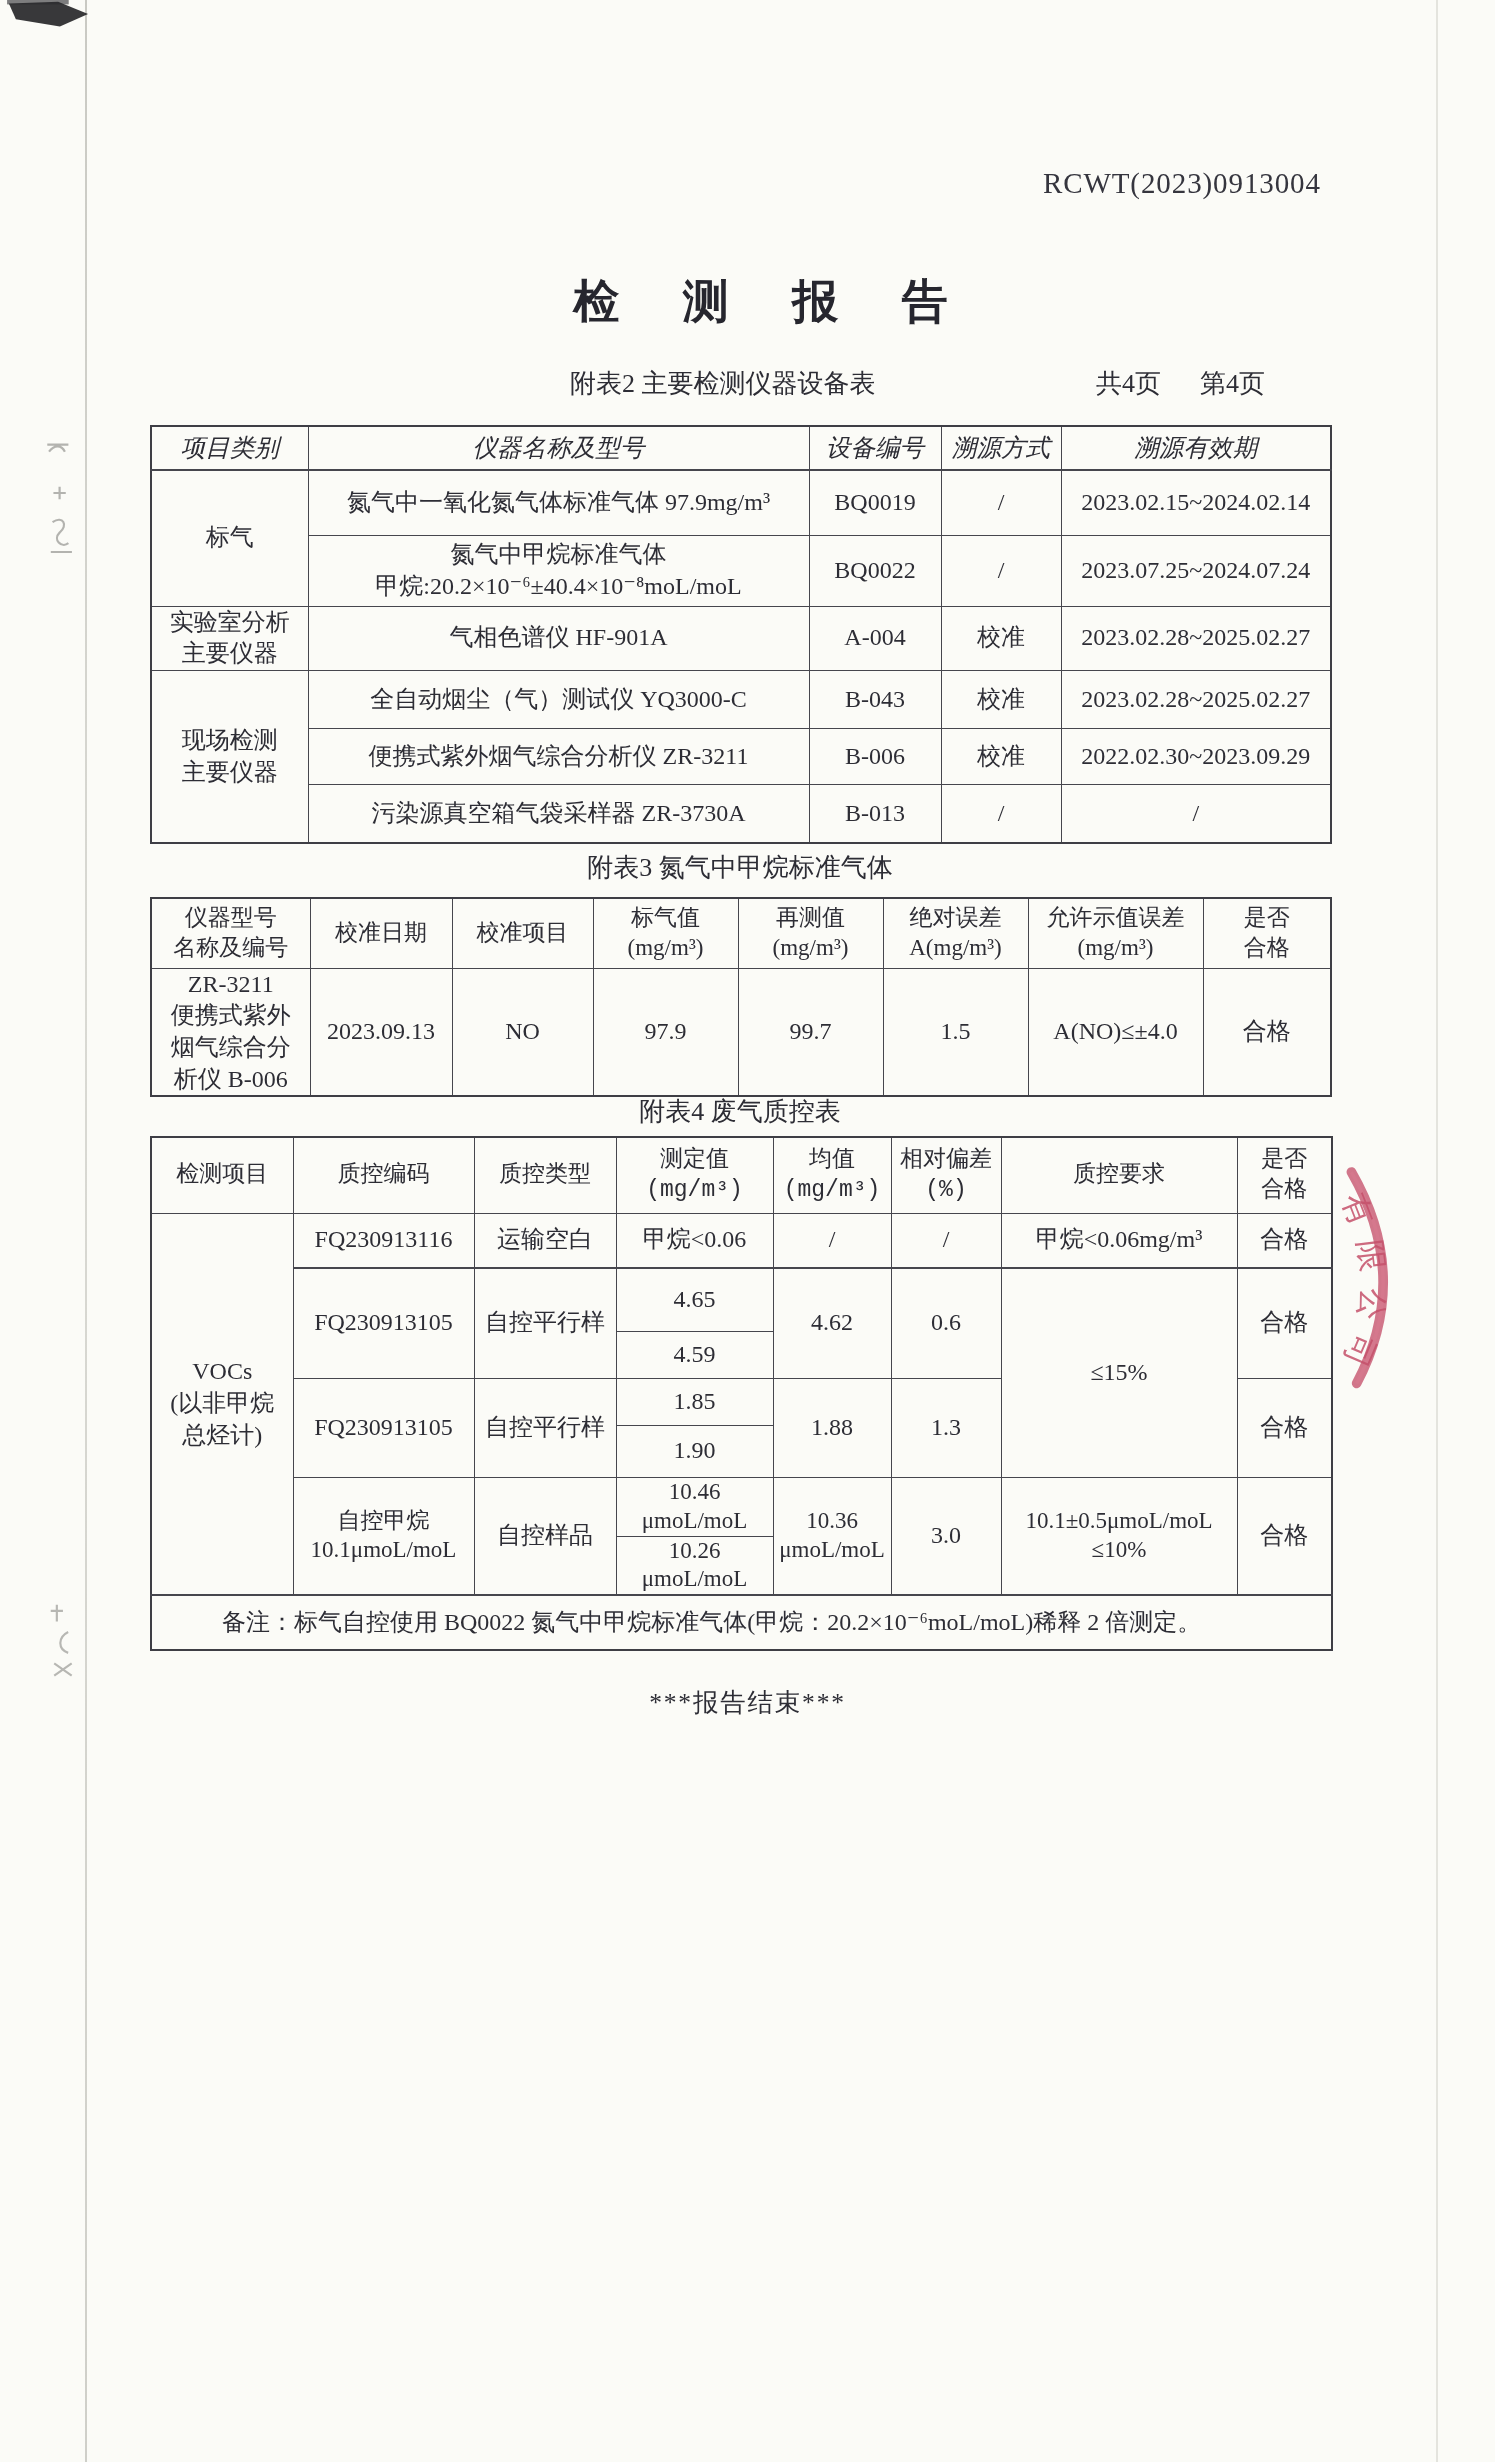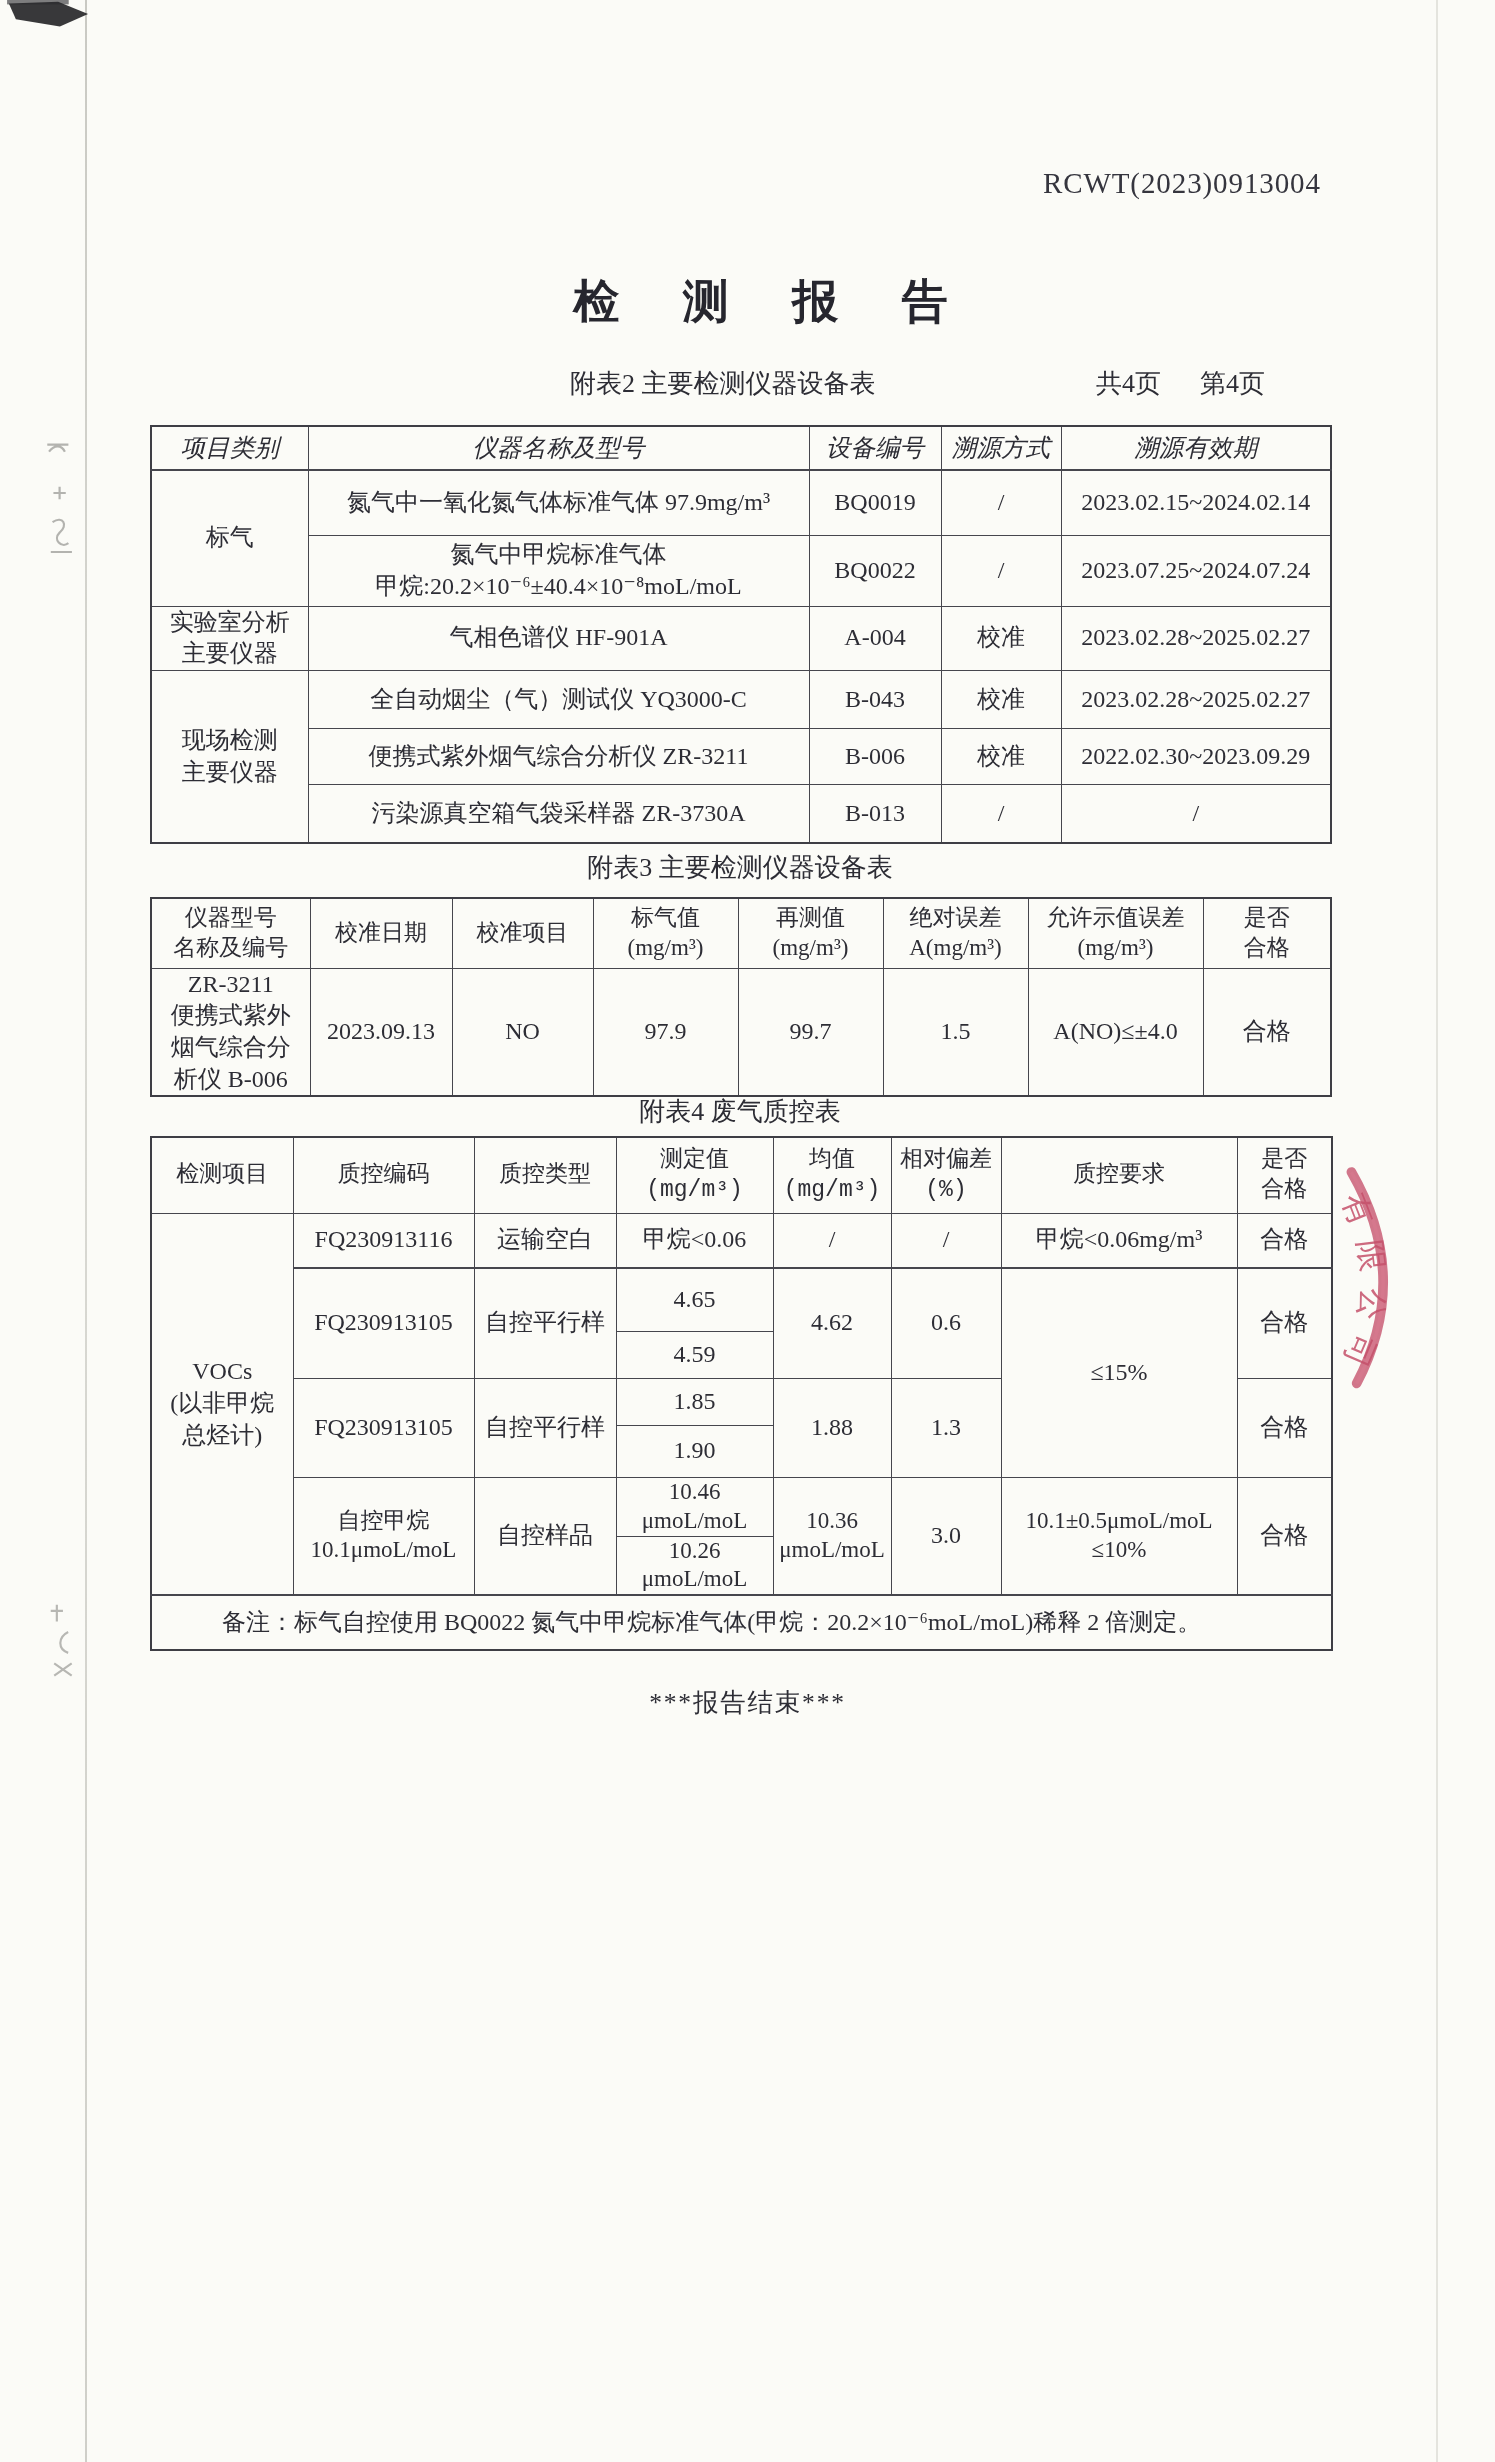--- a/index.html
+++ b/index.html
@@ -159,21 +159,21 @@
     </tr>
     <tr class="r6">
       <td class="pre">污染源真空箱气袋采样器 ZR-3730A</td>
       <td>B-013</td>
       <td>/</td>
       <td>/</td>
     </tr>
   </tbody>
     </table>
 
-  <div class="tbl-caption cap3">附表3 主要检测仪器设备表</div>
+  <div class="tbl-caption cap3">附表3 氮气中甲烷标准气体</div>
   <table class="t3">
     <colgroup>
         <col style="width:159px">
         <col style="width:142px">
         <col style="width:141px">
         <col style="width:145px">
         <col style="width:145px">
         <col style="width:145px">
         <col style="width:175px">
         <col style="width:128px">

